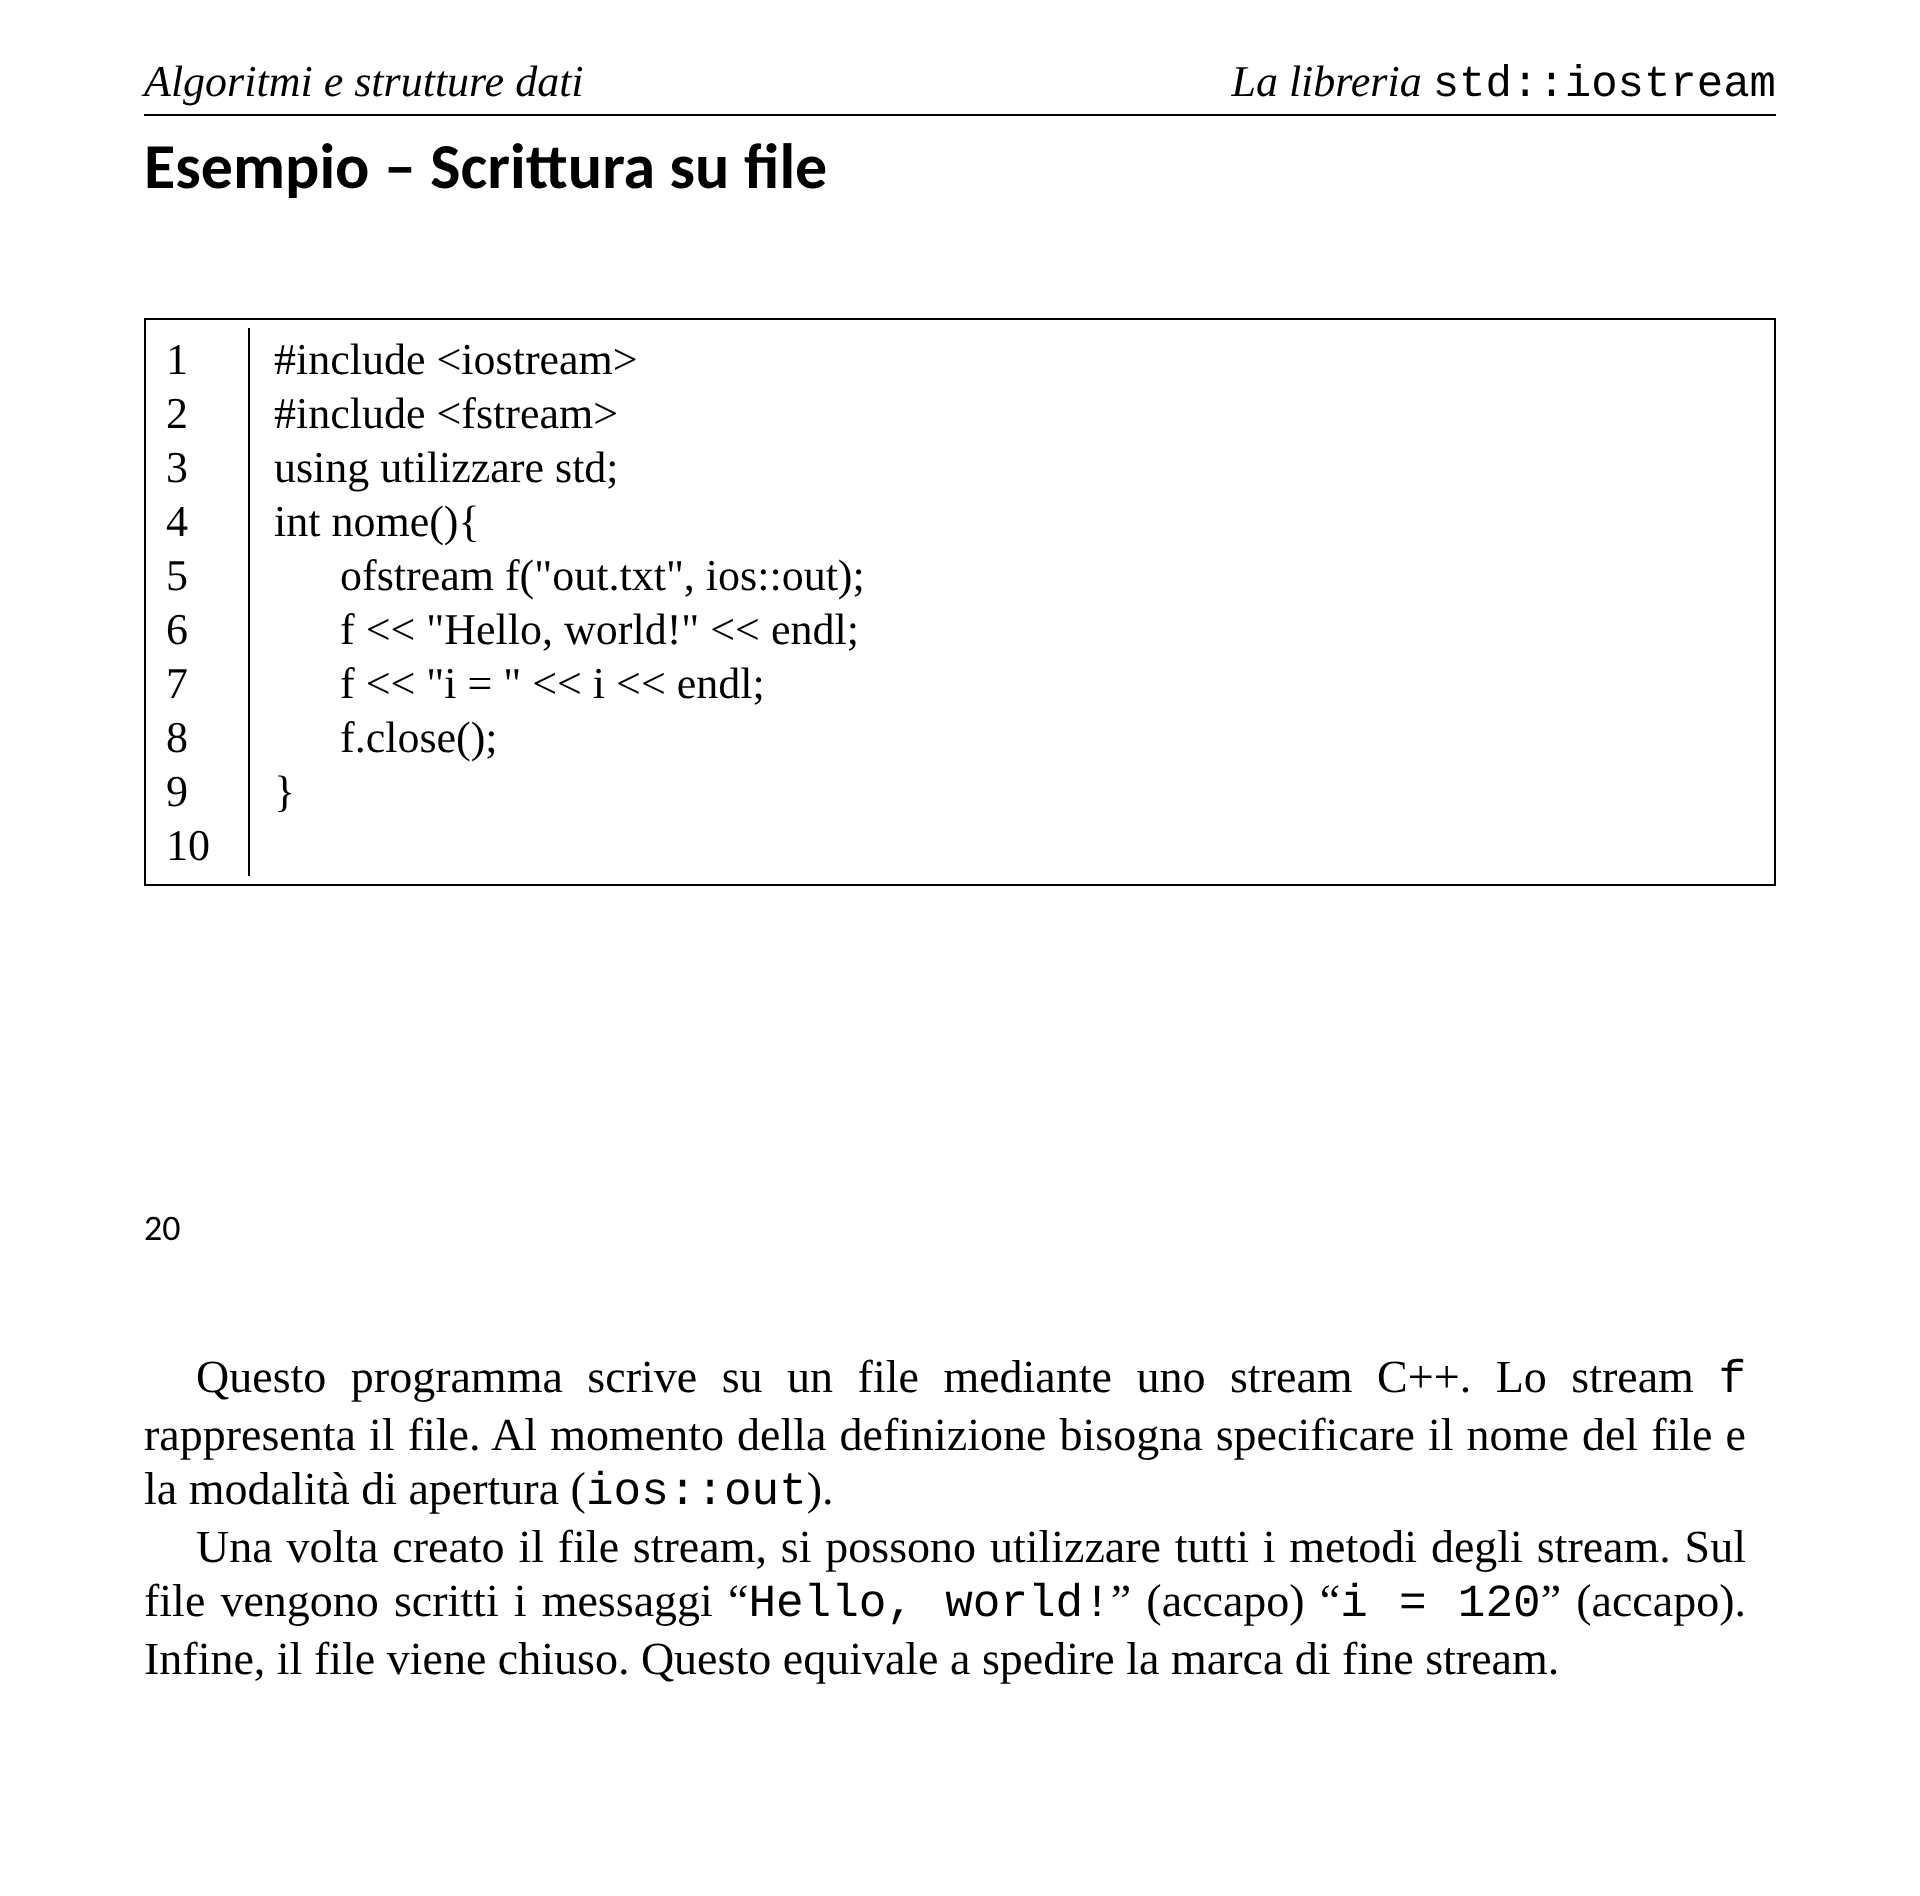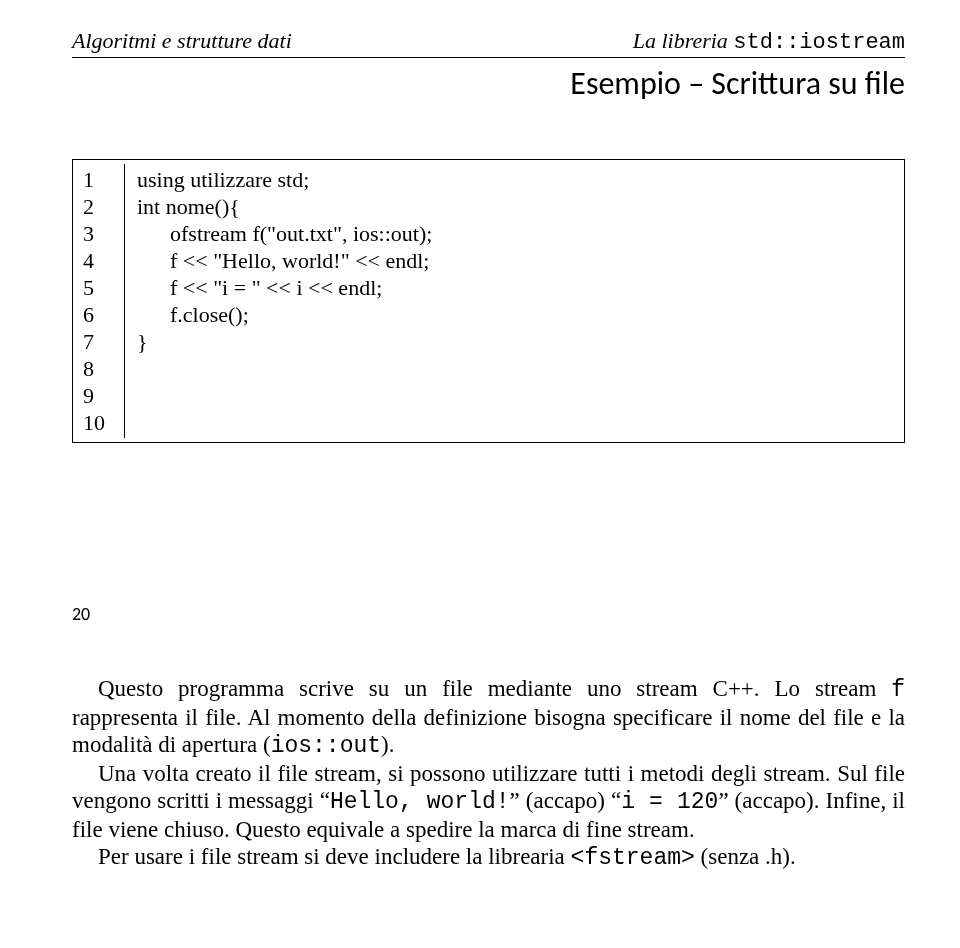--- a/index.html
+++ b/index.html
@@ -8,21 +8,21 @@
     margin: 0;
     padding: 0;
     background: #fff;
     font-family: "Times New Roman", Times, serif;
     color: #000;
     width: 960px;
   }
   .page {
     width: 960px;
     height: 948px;
-    padding: 28px 55px 0 72px;
+    padding: 28px 72px 0 72px;
     position: relative;
   }
   .header-line {
     display: flex;
     justify-content: space-between;
     align-items: baseline;
     border-bottom: 1.5px solid #000;
     padding-bottom: 2px;
     margin-bottom: 6px;
     font-size: 22px;
@@ -31,23 +31,23 @@
     font-style: italic;
   }
   .header-right {
     font-style: italic;
   }
   .header-right .mono {
     font-family: "Courier New", Courier, monospace;
     font-style: normal;
   }
   h1.title {
-    text-align: right;
+    text-align: left;
     font-size: 32px;
-    font-weight: 400;
+    font-weight: 700;
     margin: 4px 0 56px 0;
     font-family: Calibri, Arial, sans-serif;
   }
   .code-box {
     border: 1.5px solid #000;
     padding: 4px 8px 4px 8px;
     display: flex;
     margin-bottom: 160px;
     font-family: "Times New Roman", Times, serif;
   }
@@ -71,21 +71,21 @@
     font-size: 18px;
     font-family: Calibri, Arial, sans-serif;
     margin-bottom: 50px;
     padding-right: 6px;
   }
   .body-text {
     font-size: 23px;
     line-height: 27px;
     text-align: justify;
   }
-  .body-text p { margin: 0 0 0 0; }
+  .body-text p { margin: 0 15px 0 0; }
   .body-text .indent { text-indent: 26px; }
   .mono { font-family: "Courier New", Courier, monospace; }
 </style>
 </head>
 <body>
 
 <div class="page">
 
   <div class="header-line">
     <span class="header-left">Algoritmi e strutture dati</span>
@@ -103,37 +103,36 @@
       <div>3</div>
       <div>4</div>
       <div>5</div>
       <div>6</div>
       <div>7</div>
       <div>8</div>
       <div>9</div>
       <div>10</div>
     </div>
     <div class="code-col">
+      <div>#include &lt;iostream&gt;</div>
+      <div>#include &lt;fstream&gt;</div>
       <div>using utilizzare std;</div>
       <div>int nome(){</div>
       <div>      ofstream f("out.txt", ios::out);</div>
       <div>      f &lt;&lt; "Hello, world!" &lt;&lt; endl;</div>
       <div>      f &lt;&lt; "i = " &lt;&lt; i &lt;&lt; endl;</div>
       <div>      f.close();</div>
       <div>}</div>
     </div>
   </div>
 
   <div class="slide-num">20</div>
 
   <div class="body-text">
     <p class="indent">
       <span>Questo programma scrive su un file mediante uno stream C++. Lo stream </span><span class="mono">f</span><span> rappresenta il file. Al momento della definizione bisogna specificare il nome del file e la modalità di apertura (</span><span class="mono">ios::out</span><span>).</span>
     </p>
     <p class="indent">
       <span>Una volta creato il file stream, si possono utilizzare tutti i metodi degli stream. Sul file vengono scritti i messaggi “</span><span class="mono">Hello, world!</span><span>” (accapo) “</span><span class="mono">i = 120</span><span>” (accapo). Infine, il file viene chiuso. Questo equivale a spedire la marca di fine stream.</span>
     </p>
-    <p class="indent">
-      <span>Per usare i file stream si deve includere la librearia </span><span class="mono">&lt;fstream&gt;</span><span> (senza .h).</span>
-    </p>
   </div>
 
 </div>
 
 </body></html>

